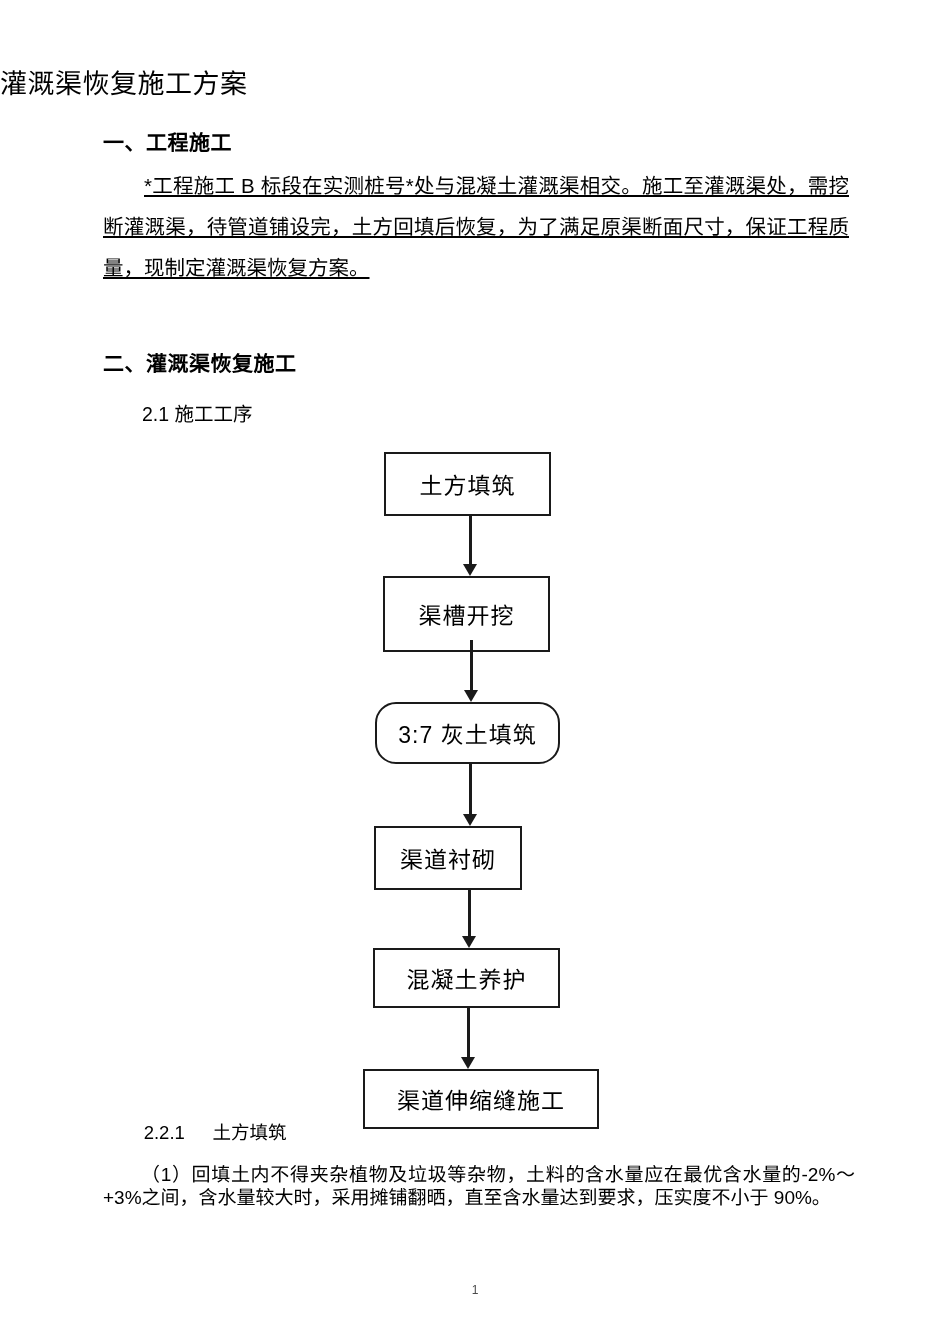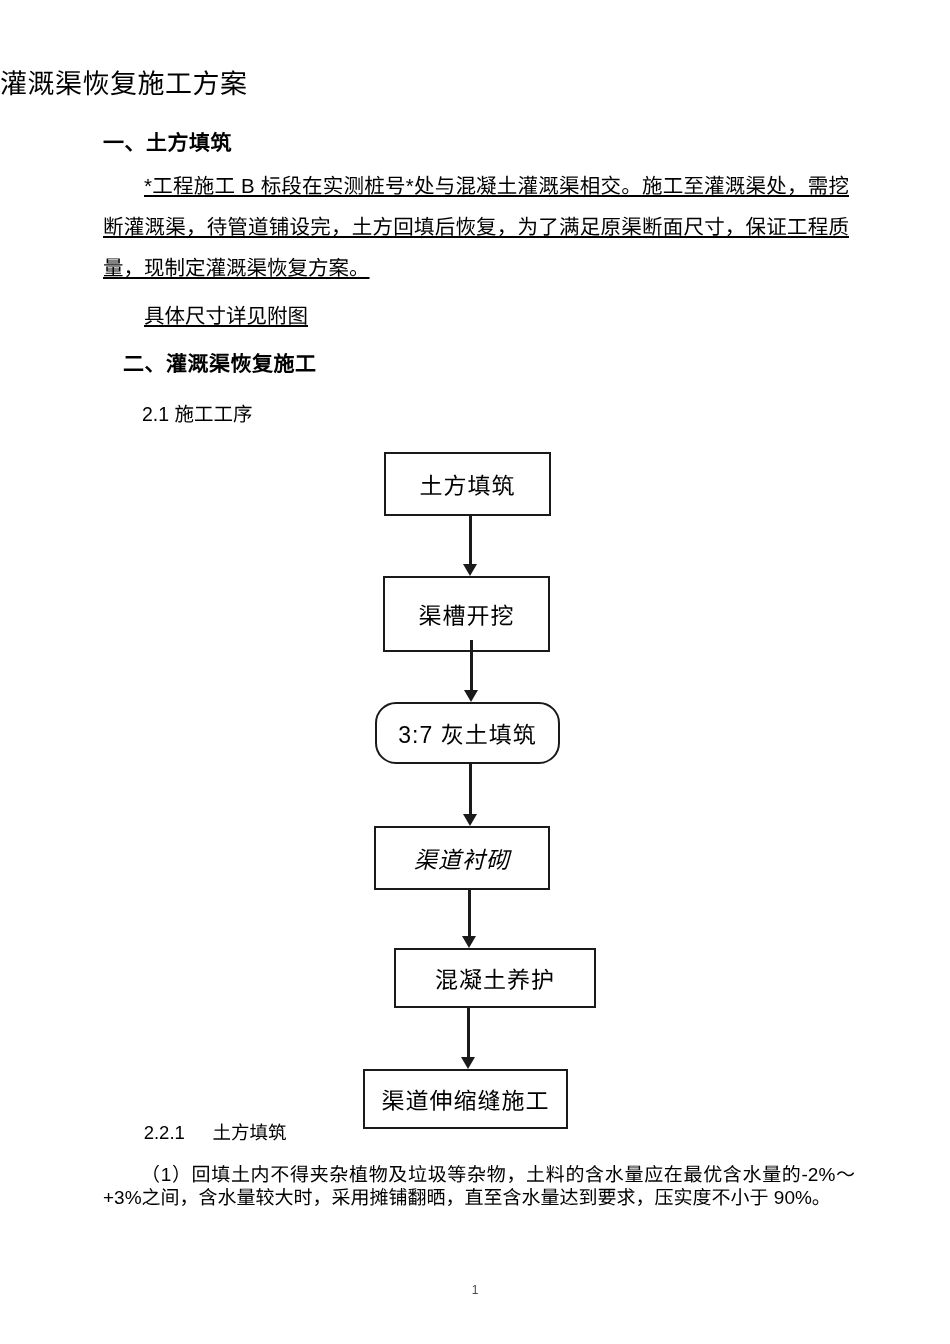--- a/index.html
+++ b/index.html
@@ -40,21 +40,21 @@
   
   .h1-num {
     position: absolute;
     left: 103px;
     font-size: 21px;
     font-weight: bold;
     letter-spacing: 0.5px;
     white-space: nowrap;
   }
   #h1-overview { top: 126px; }
-  #h1-construction { top: 347px; margin-left: 20px; }
+  #h1-construction { top: 347px; }
 
   
   .para {
     position: absolute;
     left: 103px;
     width: 746px;
     font-size: 20.5px;
     line-height: 41px;
     text-align: justify;
     text-justify: inter-ideograph;
@@ -153,25 +153,24 @@
     color: #4a4a4a;
   }
 </style>
 </head>
 <body>
 
 <div class="page">
 
   <div class="doc-title">灌溉渠恢复施工方案</div>
 
-  <div class="h1-num" id="h1-overview">一、土方填筑</div>
+  <div class="h1-num" id="h1-overview">一、工程施工</div>
 
   <div class="para indent" id="para-intro">*工程施工 B 标段在实测桩号*处与混凝土灌溉渠相交。施工至灌溉渠处，需挖断灌溉渠，待管道铺设完，土方回填后恢复，为了满足原渠断面尺寸，保证工程质量，现制定灌溉渠恢复方案。</div>
 
-  <div class="para indent" id="para-dims">具体尺寸详见附图</div>
 
   <div class="h1-num" id="h1-construction">二、灌溉渠恢复施工</div>
 
   <div class="sub-head" id="sub-2-1">2.1 施工工序</div>
 
   <div class="flowchart">
 
     <div class="flow-box" style="left:384px; top:452px; width:167px; height:64px;">土方填筑</div>
 
     <div class="flow-arrow" style="left:462px; top:516px; width:16px; height:60px;">
@@ -186,35 +185,35 @@
       <div class="head"></div>
     </div>
 
     <div class="flow-box" style="left:375px; top:702px; width:185px; height:62px;border-radius:21px;">3:7 灰土填筑</div>
 
     <div class="flow-arrow" style="left:462px; top:764px; width:16px; height:62px;">
       <div class="shaft" style="height:50px;"></div>
       <div class="head"></div>
     </div>
 
-    <div class="flow-box" style="left:374px; top:826px; width:176px; height:64px;font-style:italic;">渠道衬砌</div>
+    <div class="flow-box" style="left:374px; top:826px; width:148px; height:64px;">渠道衬砌</div>
 
     <div class="flow-arrow" style="left:461px; top:890px; width:16px; height:58px;">
       <div class="shaft" style="height:46px;"></div>
       <div class="head"></div>
     </div>
 
-    <div class="flow-box" style="left:394px; top:948px; width:202px; height:60px;">混凝土养护</div>
+    <div class="flow-box" style="left:373px; top:948px; width:187px; height:60px;">混凝土养护</div>
 
     <div class="flow-arrow" style="left:460px; top:1008px; width:16px; height:61px;">
       <div class="shaft" style="height:49px;"></div>
       <div class="head"></div>
     </div>
 
-    <div class="flow-box" style="left:363px; top:1069px; width:205px; height:60px;">渠道伸缩缝施工</div>
+    <div class="flow-box" style="left:363px; top:1069px; width:236px; height:60px;">渠道伸缩缝施工</div>
 
   </div>
 
   <div id="sub-2-2-1">
     <span class="num">2.2.1</span><span class="txt">土方填筑</span>
   </div>
 
   <div id="para-fill">（1）回填土内不得夹杂植物及垃圾等杂物，土料的含水量应在最优含水量的-2%～+3%之间，含水量较大时，采用摊铺翻晒，直至含水量达到要求，压实度不小于 90%。</div>
 
   <div class="page-number">1</div>

